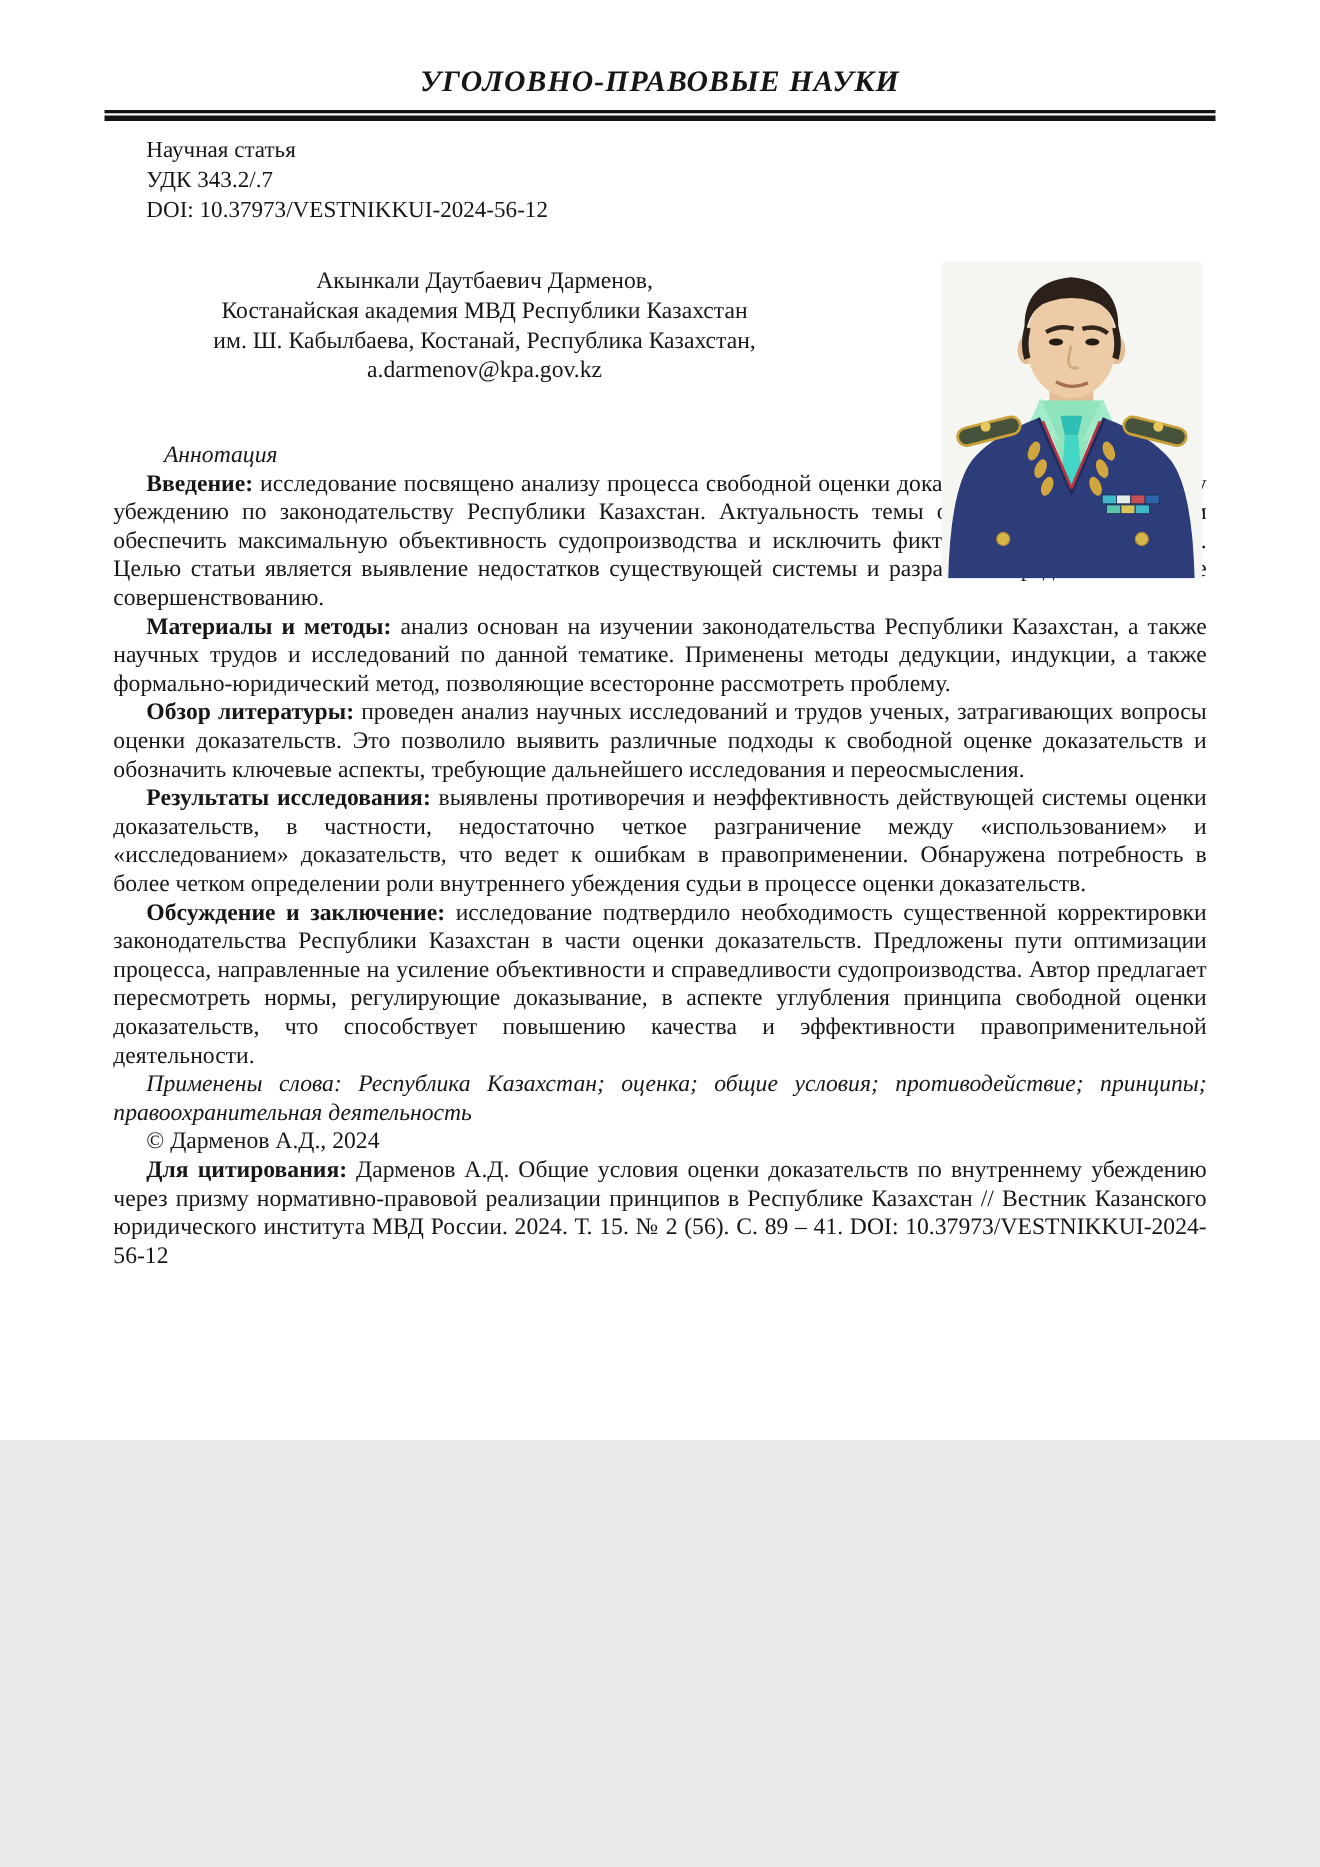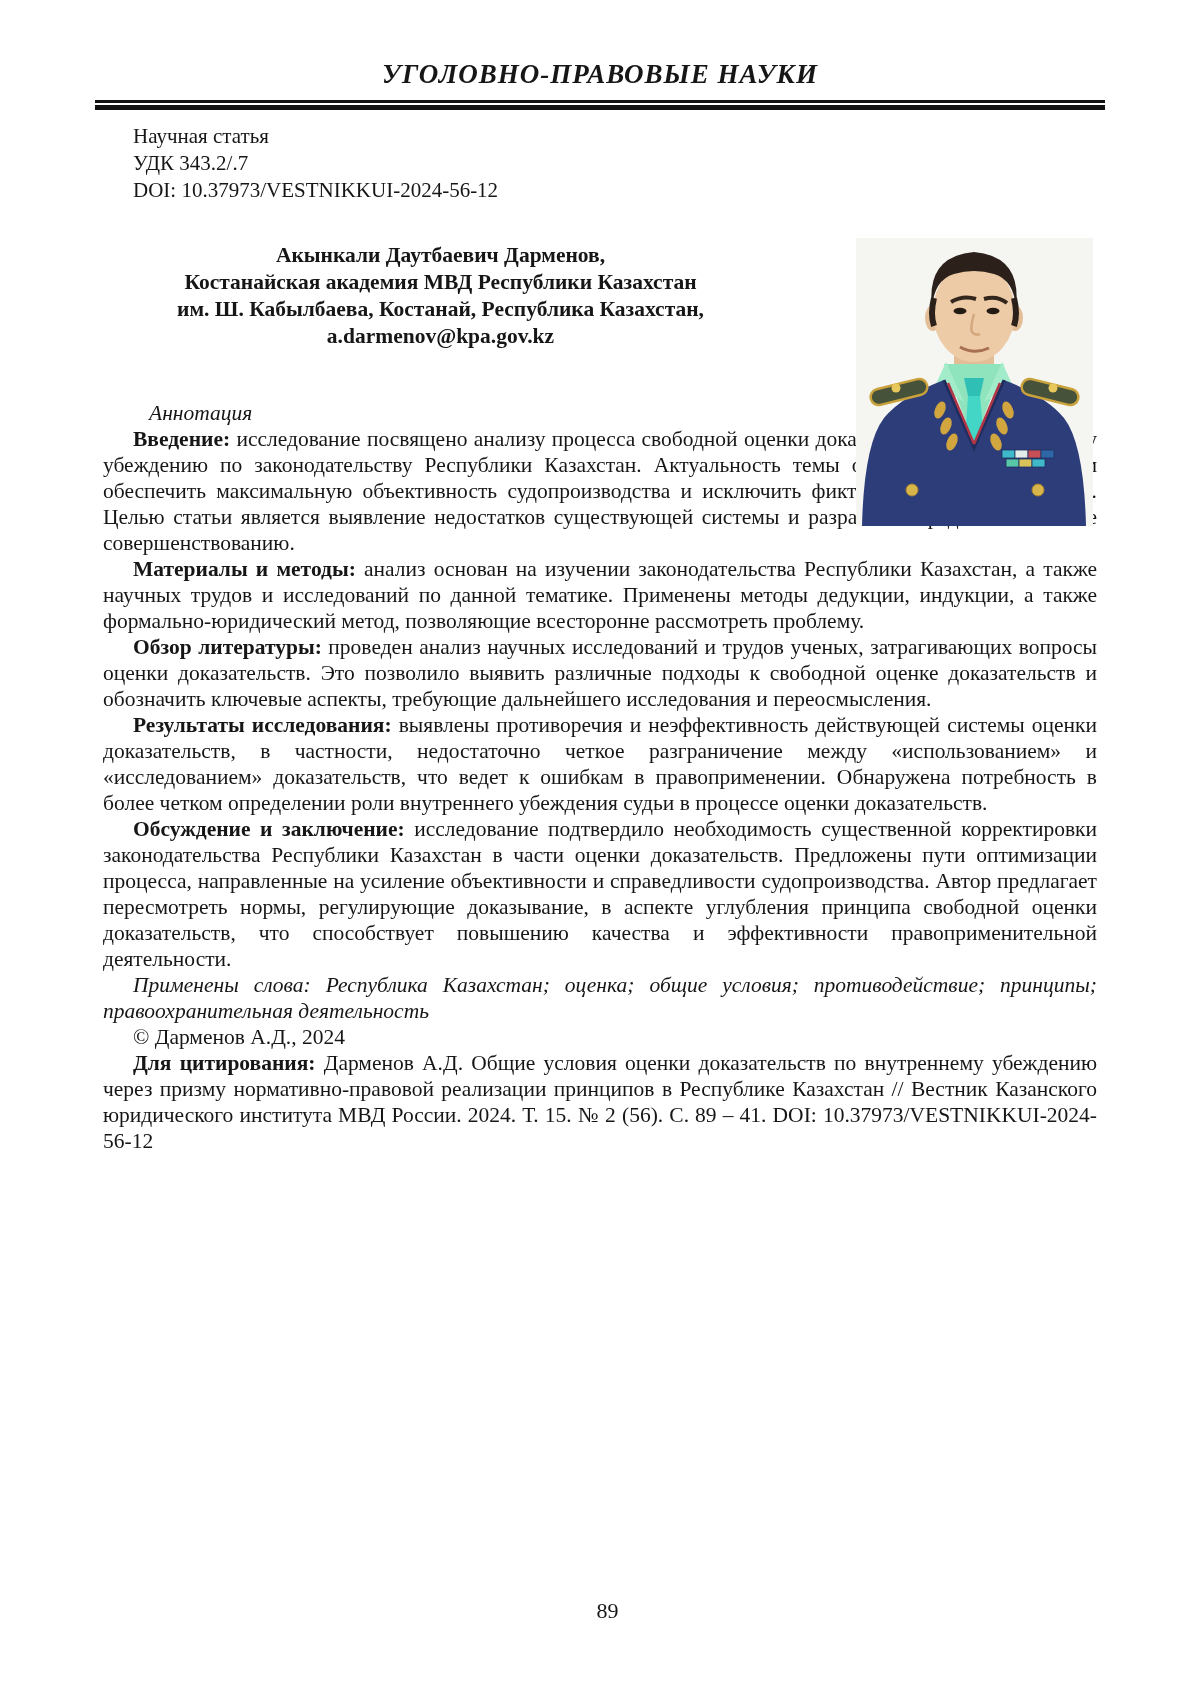--- a/index.html
+++ b/index.html
@@ -1,18 +1,18 @@
 <!DOCTYPE html>
 <html lang="ru"><head>
 <meta charset="utf-8">
 <style>
   html,body { margin:0; padding:0; background:#e9e9e9; }
   .page {
     position:relative;
-    width:1200px; height:1697px;
+    width:1200px; height:1309px;
     margin:0 auto;
     background:#ffffff;
     color:#161616;
     font-family:"Liberation Serif", serif;
     overflow:hidden;
     box-sizing:border-box;
   }
   .content { padding:0 103px; }
 
   
@@ -30,21 +30,21 @@
     border-bottom:5px solid #121212;
   }
 
   
   .meta { margin-top:13px; padding-left:30px; font-size:21px; line-height:27px; }
 
   
   .title-row { position:relative; margin-top:16px; }
   .title-col { width:675px; text-align:center; }
   .article-title { margin:0; font-size:23px; line-height:28px; font-weight:bold; }
-  .author-block { margin-top:38px; font-size:21.5px; line-height:27px;font-weight:bold; }
+  .author-block { margin-top:38px; font-size:21.5px; line-height:27px; }
   .photo {
     position:absolute; top:-4px; right:4px;
     width:237px; height:288px;
     overflow:hidden;
   }
 
   
   .abstract { margin-top:50px; }
   .abstract p {
     margin:0;

